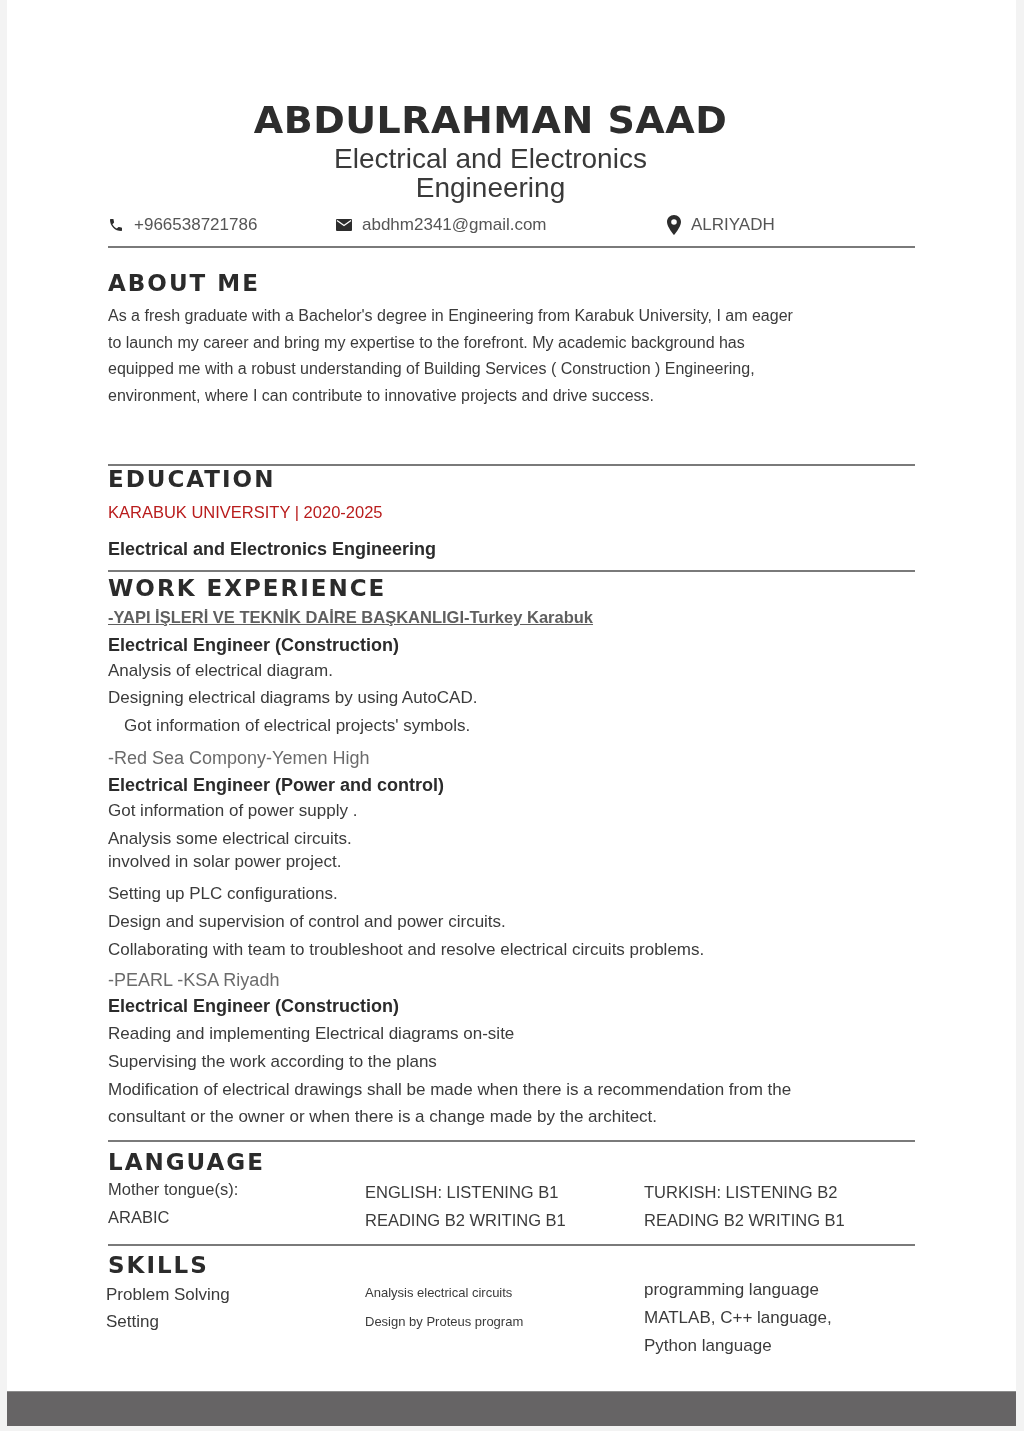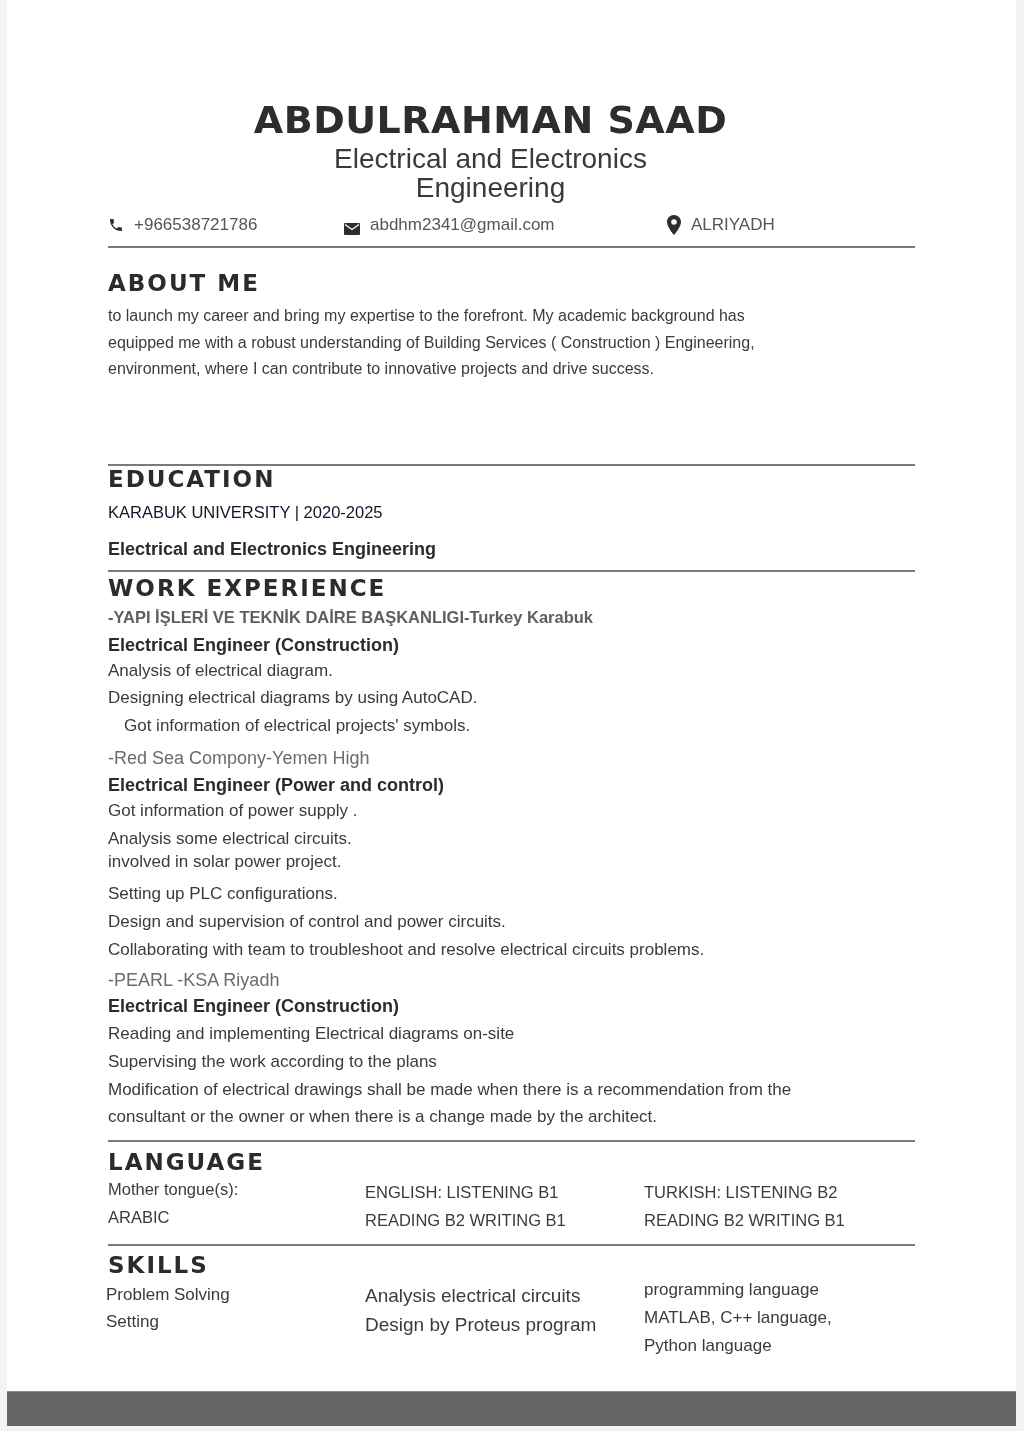--- a/index.html
+++ b/index.html
@@ -29,23 +29,23 @@
   .contact { position: absolute; top: 215px; left: 0; width: 807px; height: 22px; font-size: 17px; color: #555; }
   .contact .item { position: absolute; top: 0; display: flex; align-items: center; gap: 10px; }
   .contact svg { display: block; }
   .rule { position: absolute; left: 0; width: 807px; height: 2px; background: #7a7a7a; }
   .h {
     position: absolute; left: 0; font-family: "DejaVu Sans", sans-serif; font-weight: bold;
     font-size: 23px; letter-spacing: 2px; color: #2b2b2b;
   }
   .para { position: absolute; left: 0; width: 810px; font-size: 16px; line-height: 26.7px; color: #3b3b3b; }
   .line { position: absolute; left: 0; font-size: 17px; color: #3b3b3b; white-space: nowrap; }
-  .gray { color: #0f172a; }
+  .gray { color: #b91c1c; }
   .bold { font-weight: bold; color: #2b2b2b; font-size: 18px; }
-  .company-bold { font-weight: bold; color: #5f5f5f; font-size: 16.5px; }
+  .company-bold { font-weight: bold; color: #5f5f5f; font-size: 16.5px; text-decoration: underline; }
   .company { color: #6b6b6b; font-size: 18px; }
   .col { position: absolute; font-size: 16.5px; color: #3b3b3b; white-space: nowrap; }
 </style>
 </head>
 <body>
 
 <div class="page">
   <div class="content">
 
     <div class="name">ABDULRAHMAN SAAD</div>
@@ -56,21 +56,21 @@
 
     <div class="contact">
       <div class="item" style="left:0;">
         <span>
           <svg width="16" height="16" viewBox="0 0 24 24">
               <path fill="#2d2d2d" d="M6.6 10.8c1.4 2.8 3.8 5.1 6.6 6.6l2.2-2.2c.3-.3.7-.4 1-.2 1.1.4 2.3.6 3.6.6.6 0 1 .4 1 1V20c0 .6-.4 1-1 1C10.6 21 3 13.4 3 4c0-.6.4-1 1-1h3.5c.6 0 1 .4 1 1 0 1.3.2 2.5.6 3.6.1.3 0 .7-.2 1L6.6 10.8z"></path>
             </svg>
         </span>
         <span>+966538721786</span>
       </div>
-      <div class="item" style="left:236px;align-items:flex-end;">
+      <div class="item" style="left:228px;">
         <span>
           <svg width="16" height="12" viewBox="0 0 16 12">
               <rect x="0" y="0" width="16" height="12" rx="1" fill="#2d2d2d"></rect>
               <path d="M1 1.5 L8 6.5 L15 1.5" stroke="#fff" stroke-width="1.4" fill="none"></path>
             </svg>
         </span>
         <span>abdhm2341@gmail.com</span>
       </div>
       <div class="item" style="left:559px;">
         <span>
@@ -79,20 +79,21 @@
             </svg>
         </span>
         <span>ALRIYADH</span>
       </div>
     </div>
 
     <div class="rule" style="top:246px;"></div>
 
     <div class="h" style="top:270px;">ABOUT ME</div>
     <div class="para" style="top:303px;">
+      <div>As a fresh graduate with a Bachelor's degree in Engineering from Karabuk University, I am eager</div>
       <div>to launch my career and bring my expertise to the forefront. My academic background has</div>
       <div>equipped me with a robust understanding of Building Services ( Construction ) Engineering,</div>
       <div>environment, where I can contribute to innovative projects and drive success.</div>
     </div>
 
     <div class="rule" style="top:464px;"></div>
 
     <div class="h" style="top:466px;">EDUCATION</div>
     <div class="line gray" style="top:503px; font-size:16.5px;">KARABUK UNIVERSITY | 2020-2025</div>
     <div class="line bold" style="top:539px;">Electrical and Electronics Engineering</div>
@@ -145,21 +146,21 @@
       <div>READING B2 WRITING B1</div>
     </div>
 
     <div class="rule" style="top:1244px;"></div>
 
     <div class="h" style="top:1252px;">SKILLS</div>
     <div class="col" style="left:-2px; top:1285px; font-size:17px;">
       <div style="height:27px;">Problem Solving</div>
       <div>Setting</div>
     </div>
-    <div class="col" style="left:257px; top:1285px; font-size:19px;">
+    <div class="col" style="left:257px; top:1285px; font-size:13px;">
       <div style="height:29px;">Analysis electrical circuits</div>
       <div>Design by Proteus program</div>
     </div>
     <div class="col" style="left:536px; top:1276px; font-size:17px; line-height:28px;">
       <div>programming language</div>
       <div>MATLAB, C++ language,</div>
       <div>Python language</div>
     </div>
 
   </div>

